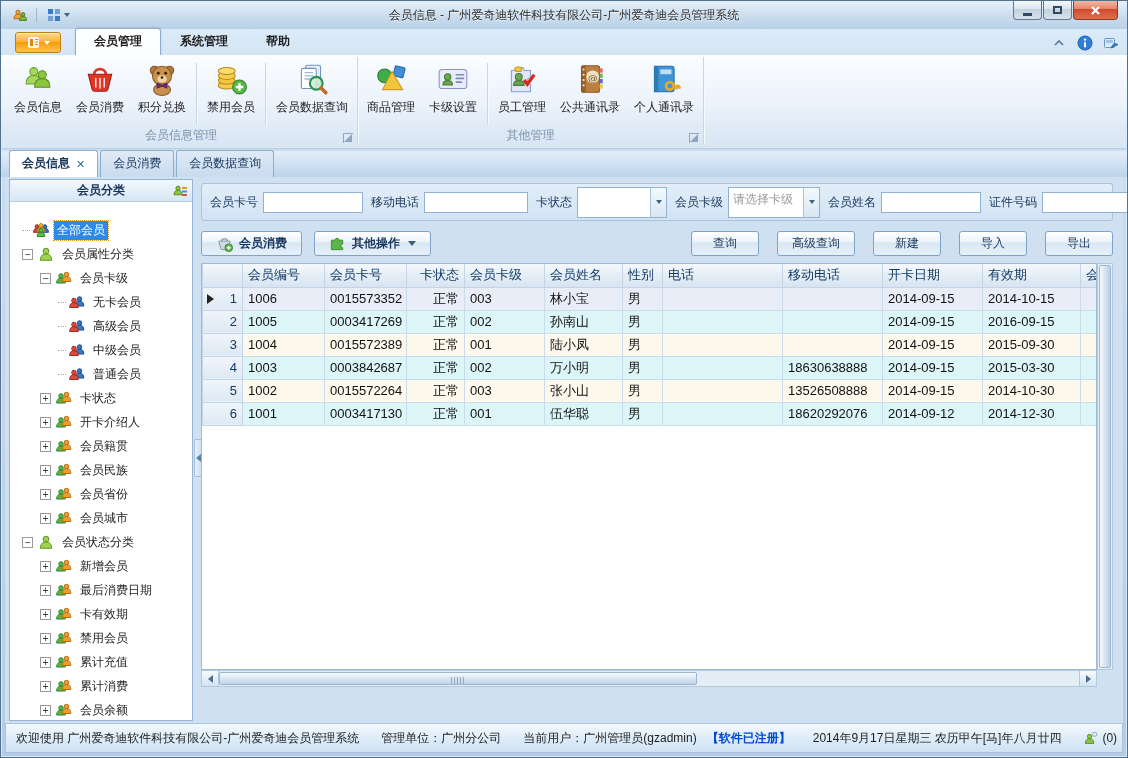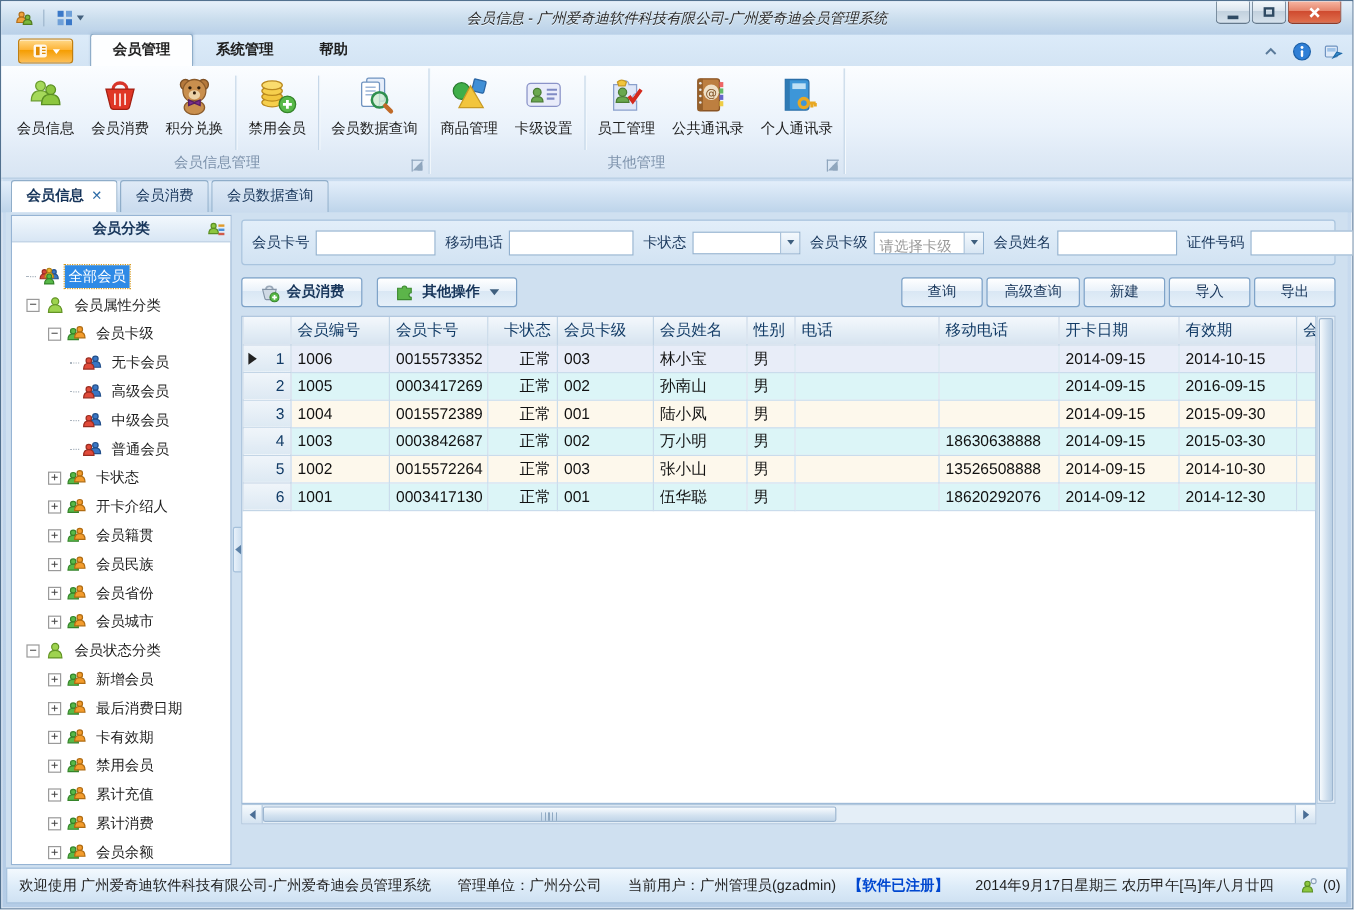--- a/index.html
+++ b/index.html
@@ -8,21 +8,21 @@
 
   .window { position:relative; width:1128px; height:758px;
     background:linear-gradient(180deg,#cfe0f2,#b4cce6);
     border:1px solid #52718f; overflow:hidden; }
   .frame-inner { position:absolute; inset:0; pointer-events:none;
     box-shadow:inset 0 0 0 1px rgba(255,255,255,.55); }
 
   
   .titlebar { position:absolute; left:0; top:0; width:100%; height:28px;
     display:flex; align-items:center; padding:0 9px 0 10px;
-    background:linear-gradient(180deg,#e6f0fa,#cadded 55%,#b9d0e8);font-style:italic; }
+    background:linear-gradient(180deg,#e6f0fa,#cadded 55%,#b9d0e8); }
   .ticon { width:18px; height:18px; display:inline-flex; }
   .qat-sep { width:1px; height:14px; background:#9fb6cc; margin:0 7px; }
   .qat-btn { display:inline-flex; align-items:center; gap:3px; padding:1px 3px; border-radius:3px; }
   .caret { width:0; height:0; border-left:3px solid transparent; border-right:3px solid transparent; border-top:4px solid #44617e; }
   .title { position:absolute; left:0; right:0; text-align:center; color:#2b2b2b; text-shadow:0 1px 0 rgba(255,255,255,.7); }
   .win-controls { margin-left:auto; display:flex; gap:1px; align-self:flex-start; position:relative; z-index:2; }
   .wbtn { width:29px; height:19px; display:flex; align-items:center; justify-content:center;
     border:1px solid #65798c; border-top:none; border-radius:0 0 4px 4px;
     background:linear-gradient(180deg,#f4f8fb,#dbe5ee 45%,#c2d1de 46%,#d6e2ec); }
   .wbtn.close { width:45px; background:linear-gradient(180deg,#f7b6a2,#e4836a 45%,#cf4a2f 46%,#e0704e); border-color:#8c3b28; }
@@ -90,36 +90,36 @@
 
   .content { position:absolute; left:194px; right:8px; top:2px; bottom:2px; }
 
   
   .search-panel { position:absolute; left:2px; right:2px; top:4px; height:38px;
     background:linear-gradient(180deg,#e2eef9,#d2e3f3); border:1px solid #a9c4de; border-radius:3px;
     display:flex; align-items:center; padding:0 8px; }
   .sfield { display:flex; align-items:center; margin-right:8px; }
   .sfield .slabel { color:#17355a; margin-right:5px; white-space:nowrap; }
   .sinput { height:21px; border:1px solid #93b2d0; background:#fff; padding:0 4px; font:inherit; }
-  .combo { display:inline-flex; height:19px; border:1px solid #93b2d0; background:#fff; }
+  .combo { display:inline-flex; height:31px; border:1px solid #93b2d0; background:#fff; }
   .combo-text { padding:3px 4px 0; color:#999; overflow:hidden; white-space:nowrap; }
   .combo-btn { width:16px; border-left:1px solid #aac2da; display:flex; align-items:center; justify-content:center;
     background:linear-gradient(180deg,#f4f9fd,#d8e6f3); }
   .combo-btn::after { content:""; width:0; height:0; border-left:3.5px solid transparent; border-right:3.5px solid transparent; border-top:4px solid #3f5f7e; }
 
   
   .toolbar { position:absolute; left:2px; right:2px; top:50px; height:28px; display:flex; align-items:center; }
   .btn { display:inline-flex; align-items:center; justify-content:center; gap:6px; height:25px;
     border:1px solid #7fa3c8; border-radius:3px; color:#17355a; padding:0 14px;
     background:linear-gradient(180deg,#ffffff,#eaf2fa 45%,#d9e7f4 46%,#e6f0f9);
     box-shadow:inset 0 1px 0 #fff; white-space:nowrap; }
   .btn .bico { width:17px; height:17px; }
   .btn.bold { font-weight:bold; }
   .toolbar .gap { width:12px; }
-  .toolbar-right { margin-left:auto; display:flex; gap:3px; }
+  .toolbar-right { margin-left:auto; display:flex; gap:18px; }
   .toolbar-right .btn { min-width:68px; }
   .dd-caret { width:0; height:0; border-left:4px solid transparent; border-right:4px solid transparent; border-top:5px solid #3f5f7e; margin-left:2px; }
 
   
   .grid-wrap { position:absolute; left:2px; right:2px; top:84px; height:424px; }
   .grid-area { position:absolute; left:0; right:16px; top:0; bottom:17px; background:#fff;
     border:1px solid #9fbbd8; overflow:hidden; }
   table.grid { border-collapse:collapse; table-layout:fixed; font-size:13px; }
   .grid th { height:23px; font-weight:normal; text-align:left; padding:0 5px; color:#123b66;
     background:linear-gradient(180deg,#f4f8fc,#e2ecf5 60%,#d7e4f0); border:1px solid #c3d5e6; border-top:none; white-space:nowrap; overflow:hidden; }

